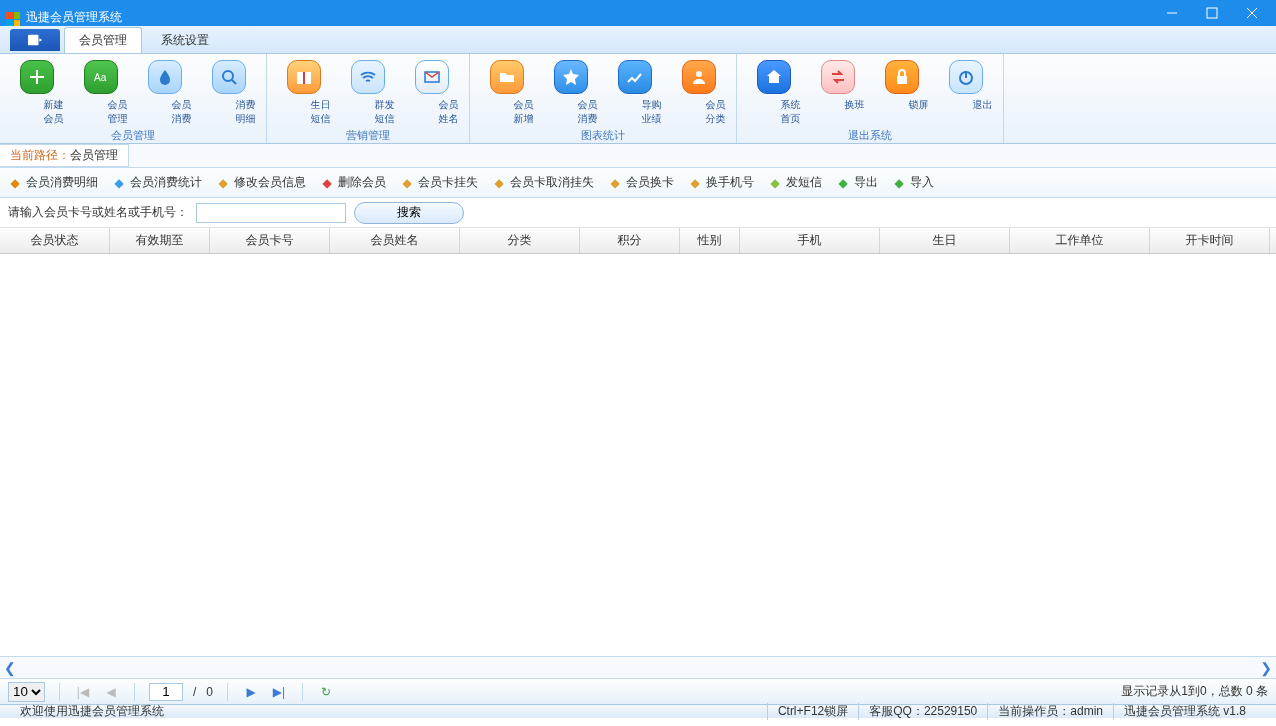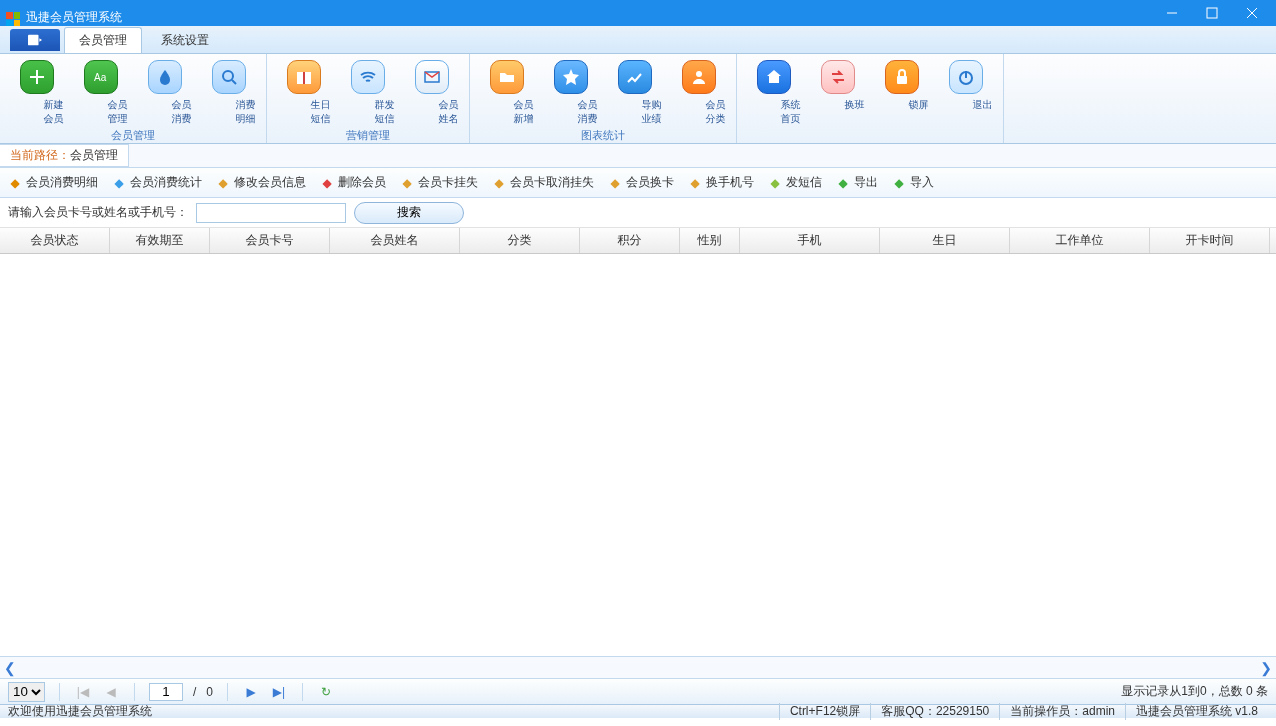--- a/index.html
+++ b/index.html
@@ -57,21 +57,21 @@
 .pager { height:26px; background:linear-gradient(#fdfefe,#e7f1fa); border-top:1px solid #c3d9ee; display:flex; align-items:center; padding:0 8px; gap:10px; }
 .pager select{height:20px;border:1px solid #a8c8e4}
 .pager .sep{width:1px;height:18px;background:#c3d9ee;margin:0 4px}
 .pager .nbtn{width:18px;height:18px;display:flex;align-items:center;justify-content:center;cursor:pointer;color:#3a7bd5}
 .pager .nbtn.dis{color:#bbb;cursor:default}
 .pager input{width:34px;height:18px;border:1px solid #a8c8e4;text-align:center}
 .pager .spacer{flex:1}
 .pager .info{color:#333}
 
 
-.statusbar { height:14px; background:linear-gradient(#f4f8fc,#dbe9f7); border-top:1px solid #a8c8e4; display:flex; align-items:center; padding:0 8px; font-size:12px; color:#333; }
+.statusbar { height:14px; background:linear-gradient(#f4f8fc,#dbe9f7); border-top:1px solid #a8c8e4; display:flex; align-items:center; padding:0 20px; font-size:12px; color:#333; }
 .statusbar .spacer{flex:1}
 .statusbar .cell{padding:0 10px;border-left:1px solid #b8cee2}
 
 
 .ic-green{background:linear-gradient(#48c048,#2ea02e);border:1px solid #1f7a1f}
 .ic-green2{background:linear-gradient(#4fc64f,#2e9e2e);border:1px solid #1f7a1f}
 .ic-blue{background:linear-gradient(#d8ecff,#a8d4ff);border:1px solid #6aaee8}
 .ic-gift{background:linear-gradient(#ffd27a,#ff9a3a);border:1px solid #d97a1f}
 .ic-signal{background:linear-gradient(#e8f4ff,#c8e4ff);border:1px solid #6aaee8}
 .ic-mail{background:linear-gradient(#fff,#e0ecf8);border:1px solid #6aaee8}
@@ -265,20 +265,21 @@
       <div class="rbtn">
           <div class="ic ic-exit">
             <svg viewBox="0 0 20 20">
               <circle cx="10" cy="11" r="6" fill="none" stroke="#2a7ad0" stroke-width="2"></circle>
               <path d="M10 4v7" stroke="#2a7ad0" stroke-width="2"></path>
             </svg>
           </div>
           <div class="lbl">退出</div>
         </div>
     </div>
+    <div class="rgname">退出系统</div>
   </div>
 </div>
 
 <div class="breadcrumb">
   <div class="box"><span class="prefix">当前路径：</span><span>会员管理</span></div>
 </div>
 
 <div class="actionbar" id="actionbar">
     <div class="act">
       <span class="i" style="color:#e08a00">◆</span>

